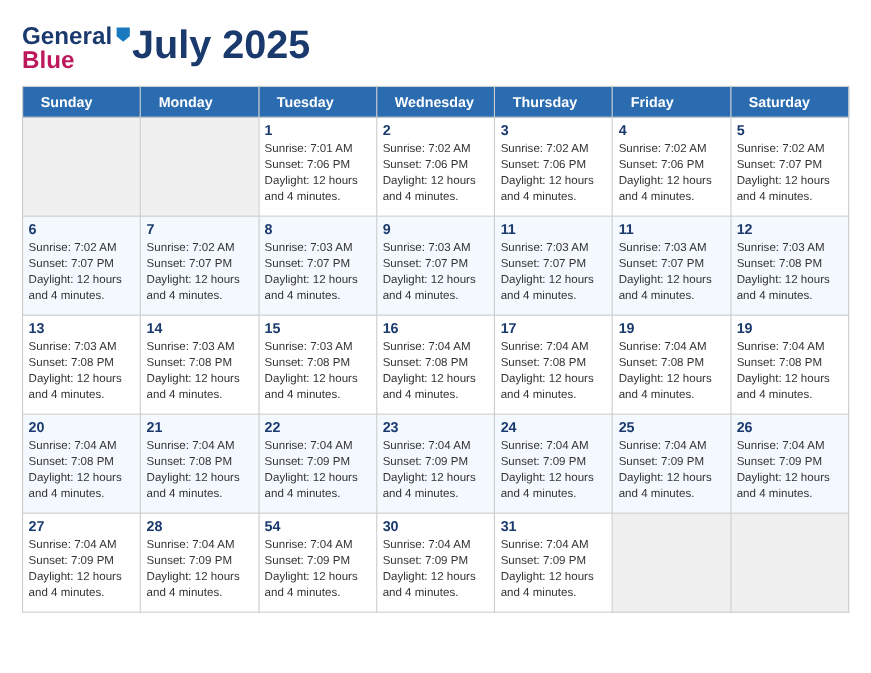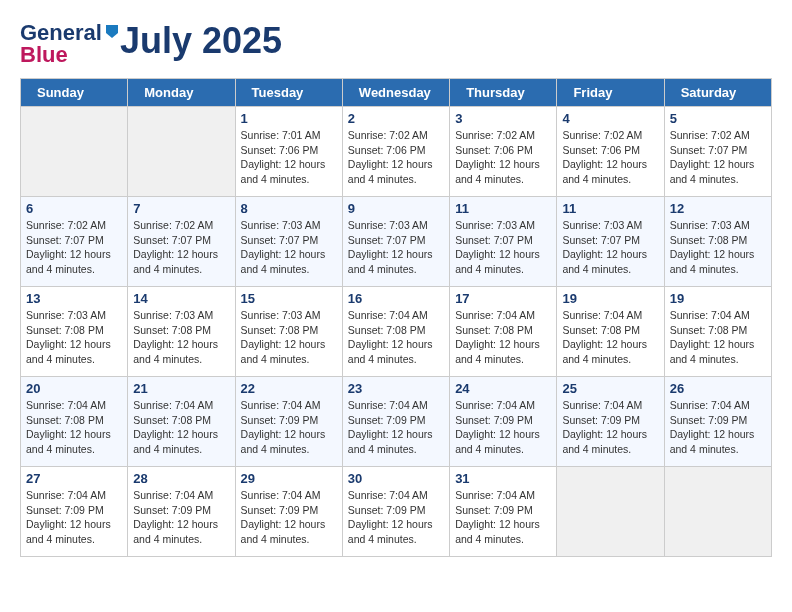--- a/index.html
+++ b/index.html
@@ -221,21 +221,21 @@
       <tr>
         <td>
           <div class="day-num">27</div>
           <div class="day-info">Sunrise: 7:04 AM<br>Sunset: 7:09 PM<br>Daylight: 12 hours and 4 minutes.</div>
         </td>
         <td>
           <div class="day-num">28</div>
           <div class="day-info">Sunrise: 7:04 AM<br>Sunset: 7:09 PM<br>Daylight: 12 hours and 4 minutes.</div>
         </td>
         <td>
-          <div class="day-num">29</div>
+          <div class="day-num">54</div>
           <div class="day-info">Sunrise: 7:04 AM<br>Sunset: 7:09 PM<br>Daylight: 12 hours and 4 minutes.</div>
         </td>
         <td>
           <div class="day-num">30</div>
           <div class="day-info">Sunrise: 7:04 AM<br>Sunset: 7:09 PM<br>Daylight: 12 hours and 4 minutes.</div>
         </td>
         <td>
           <div class="day-num">31</div>
           <div class="day-info">Sunrise: 7:04 AM<br>Sunset: 7:09 PM<br>Daylight: 12 hours and 4 minutes.</div>
         </td>

